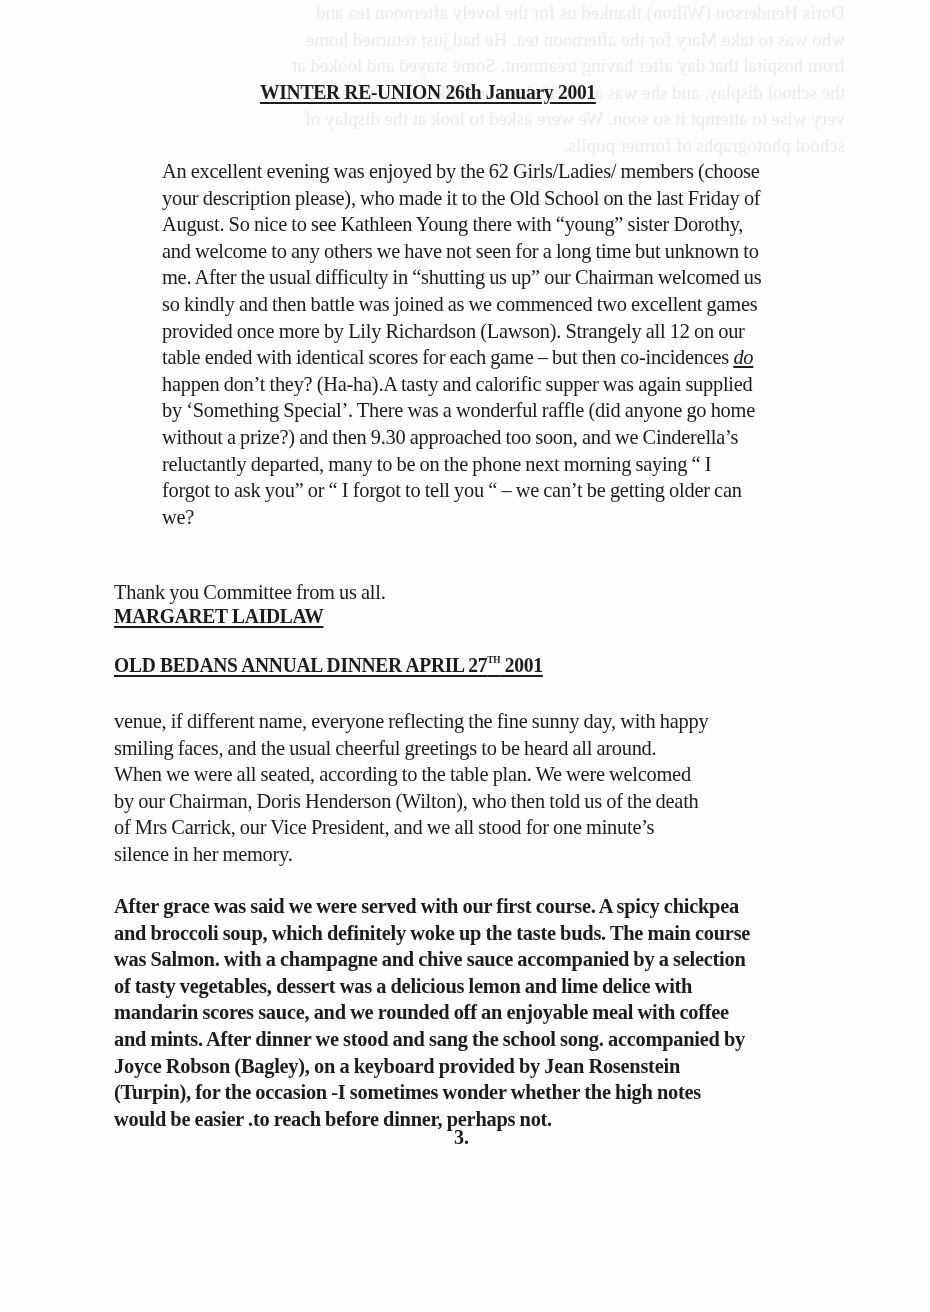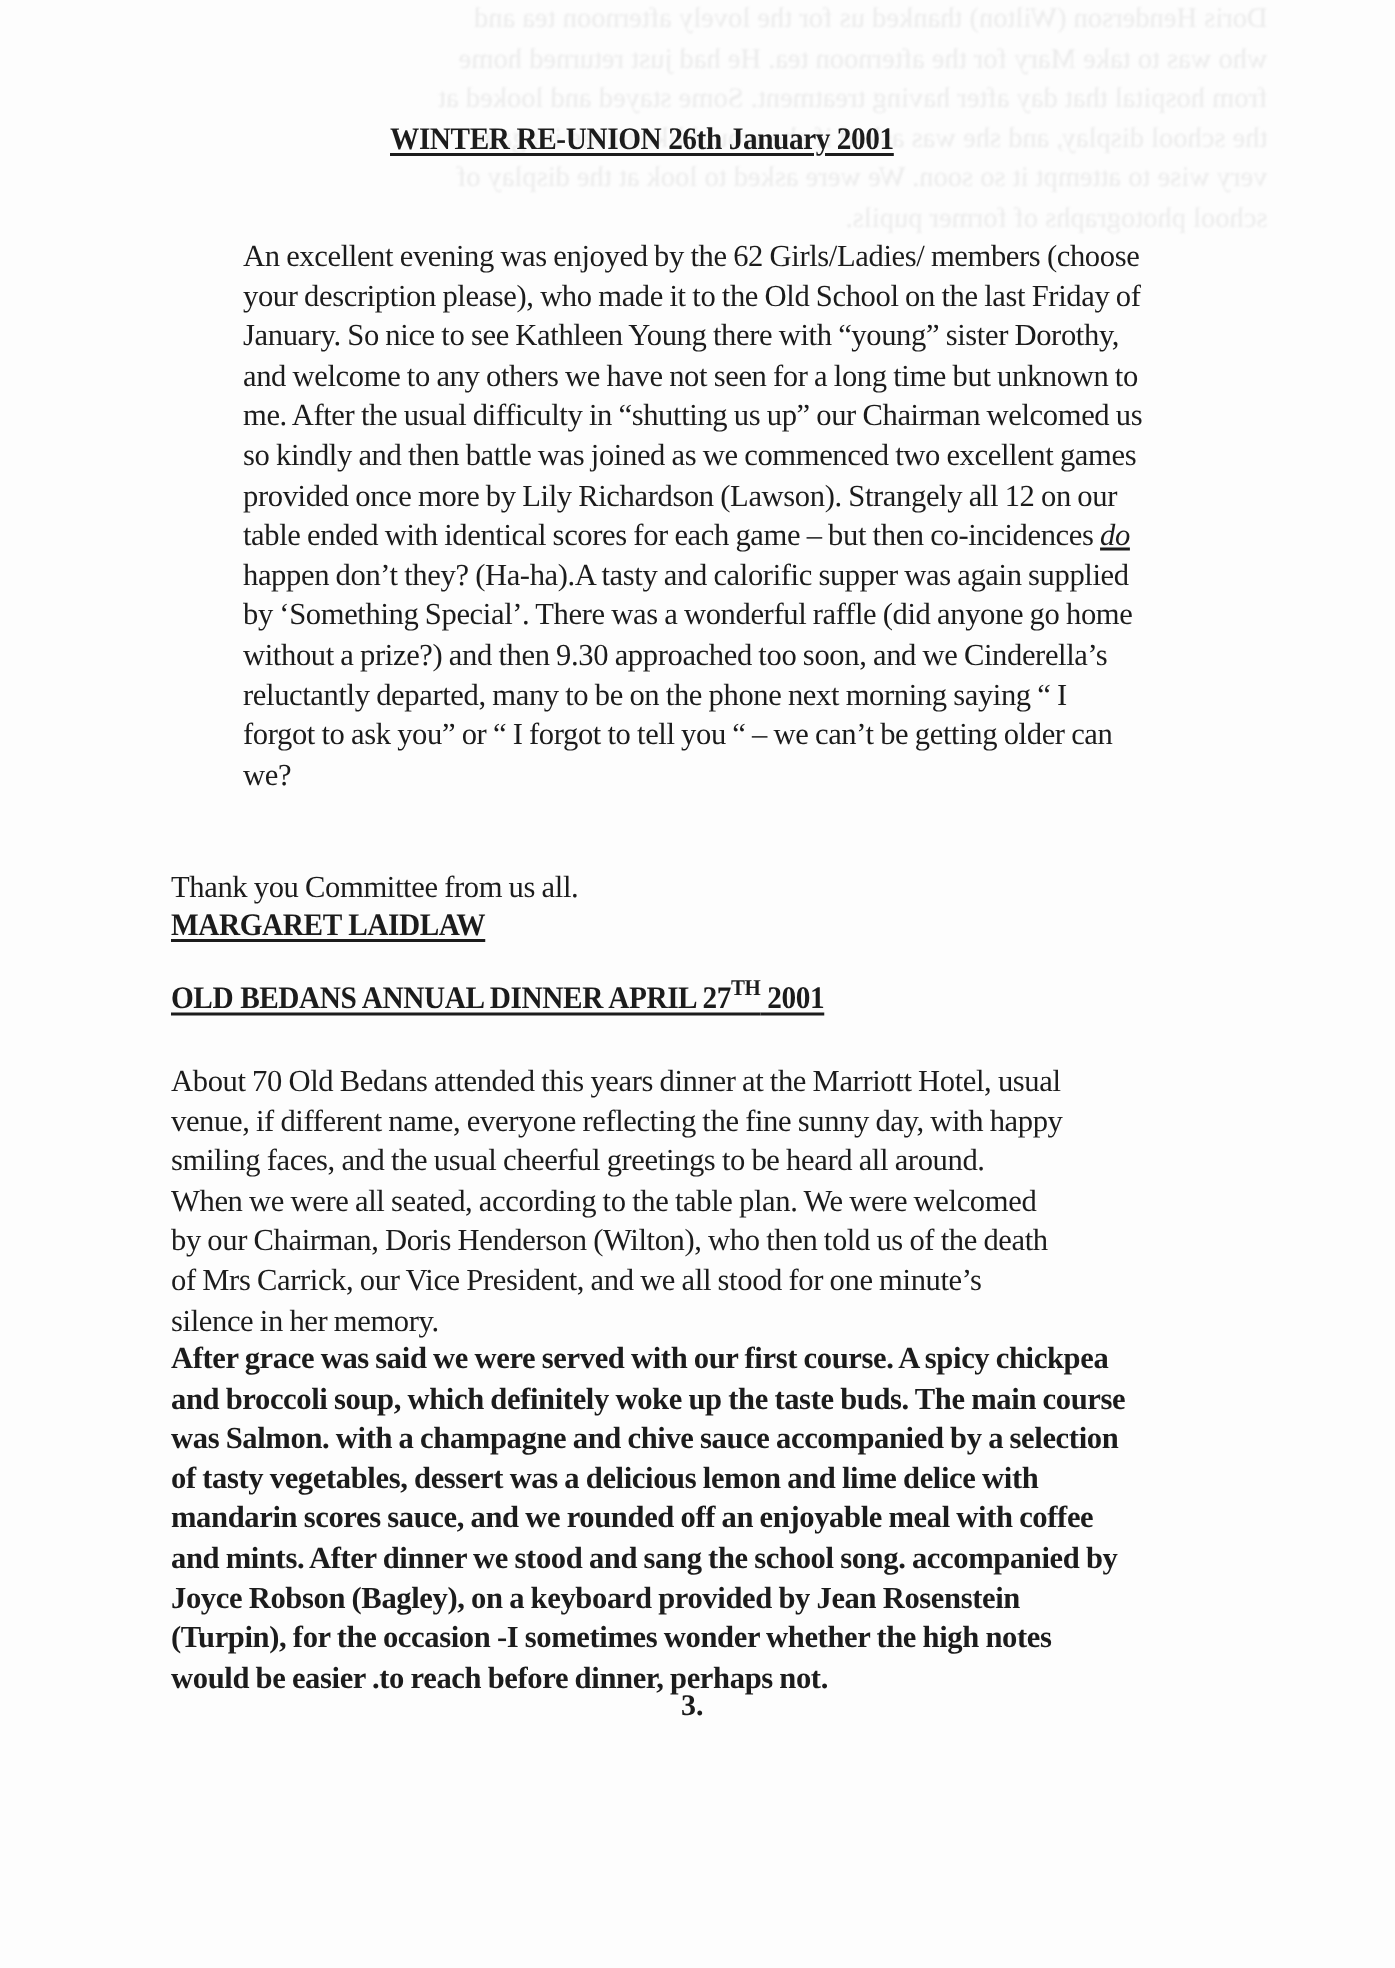--- a/index.html
+++ b/index.html
@@ -79,21 +79,21 @@
       position: absolute;
       top: 604px;
       left: 0;
     }
     #h-bedans {
       position: absolute;
       top: 653px;
       left: 0;
     }
     #h-bedans sup {
-      font-size: 15px;
+      font-size: 10px;
       vertical-align: 9px;
       line-height: 0;
     }
     #p-bedans1 {
       position: absolute;
       top: 708px;
       left: 0;
     }
     #p-bedans2 {
       position: absolute;
@@ -123,21 +123,21 @@
   <p>school photographs of former pupils.</p>
 </div>
 
 <div class="page">
 
   <h2 id="h-winter" class="heading">WINTER RE-UNION 26th January 2001</h2>
 
   <div id="p-winter" class="para">
     <span class="line">An excellent evening was enjoyed by the 62 Girls/Ladies/ members  (choose</span>
     <span class="line">your description please), who made it to the Old School on the last Friday of</span>
-    <span class="line">January. So nice to see Kathleen Young there with “young” sister Dorothy,</span>
+    <span class="line">August. So nice to see Kathleen Young there with “young” sister Dorothy,</span>
     <span class="line">and welcome to any others we have not seen for a long time but unknown to</span>
     <span class="line">me. After the usual difficulty in “shutting us up” our Chairman welcomed us</span>
     <span class="line">so kindly and then battle was joined as we commenced two excellent games</span>
     <span class="line">provided once more by Lily Richardson (Lawson). Strangely all 12 on our</span>
     <span class="line"><span>table ended with identical scores for each game – but then co-incidences </span><span class="u">do</span></span>
     <span class="line">happen don’t they? (Ha-ha).A tasty and calorific supper was again supplied</span>
     <span class="line">by ‘Something Special’. There was a wonderful raffle (did anyone go home</span>
     <span class="line">without a prize?) and then 9.30 approached too soon, and we Cinderella’s</span>
     <span class="line">reluctantly departed, many to be on the phone next morning saying “ I</span>
     <span class="line">forgot to ask you” or “ I forgot to tell you “ – we can’t be getting older can</span>
@@ -146,21 +146,20 @@
 
   <p id="p-thanks" class="para">
     <span class="line">Thank you Committee from us all.</span>
   </p>
 
   <h3 id="h-laidlaw" class="heading">MARGARET LAIDLAW</h3>
 
   <h2 id="h-bedans" class="heading"><span>OLD BEDANS ANNUAL DINNER APRIL 27</span><sup>TH</sup><span> 2001</span></h2>
 
   <div id="p-bedans1" class="para">
-    <span class="line">About 70 Old Bedans attended this years dinner at the Marriott Hotel, usual</span>
     <span class="line">venue, if different name, everyone reflecting the fine sunny day, with happy</span>
     <span class="line">smiling faces, and the usual cheerful greetings to be heard all around.</span>
     <span class="line">When we were all seated, according to the table plan. We were welcomed</span>
     <span class="line">by our Chairman, Doris Henderson (Wilton), who then told us of the death</span>
     <span class="line">of Mrs Carrick, our Vice President, and we all stood for one minute’s</span>
     <span class="line">silence in her memory.</span>
   </div>
 
   <div id="p-bedans2" class="para">
     <span class="line">After grace was said we were served with our first course. A spicy chickpea</span>

